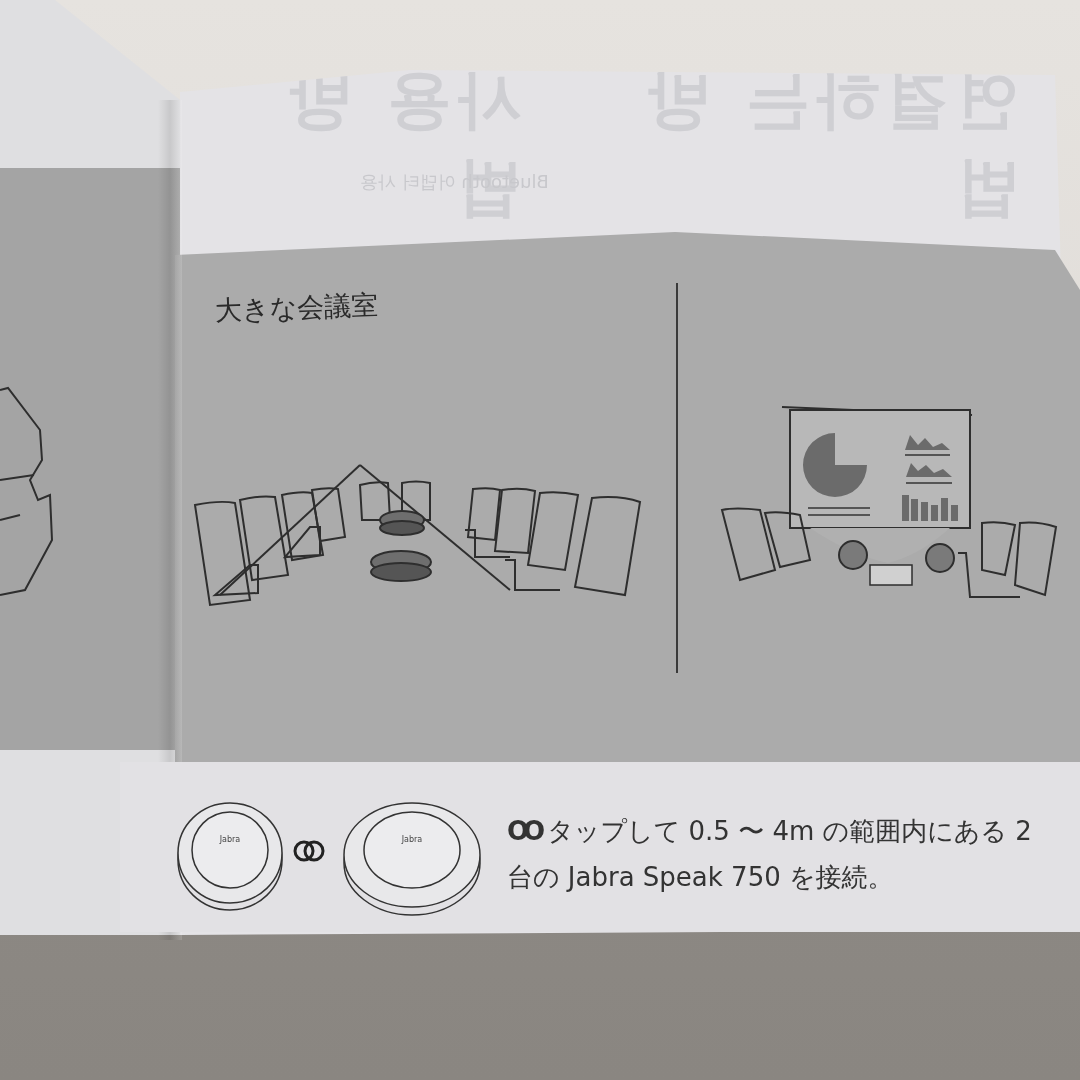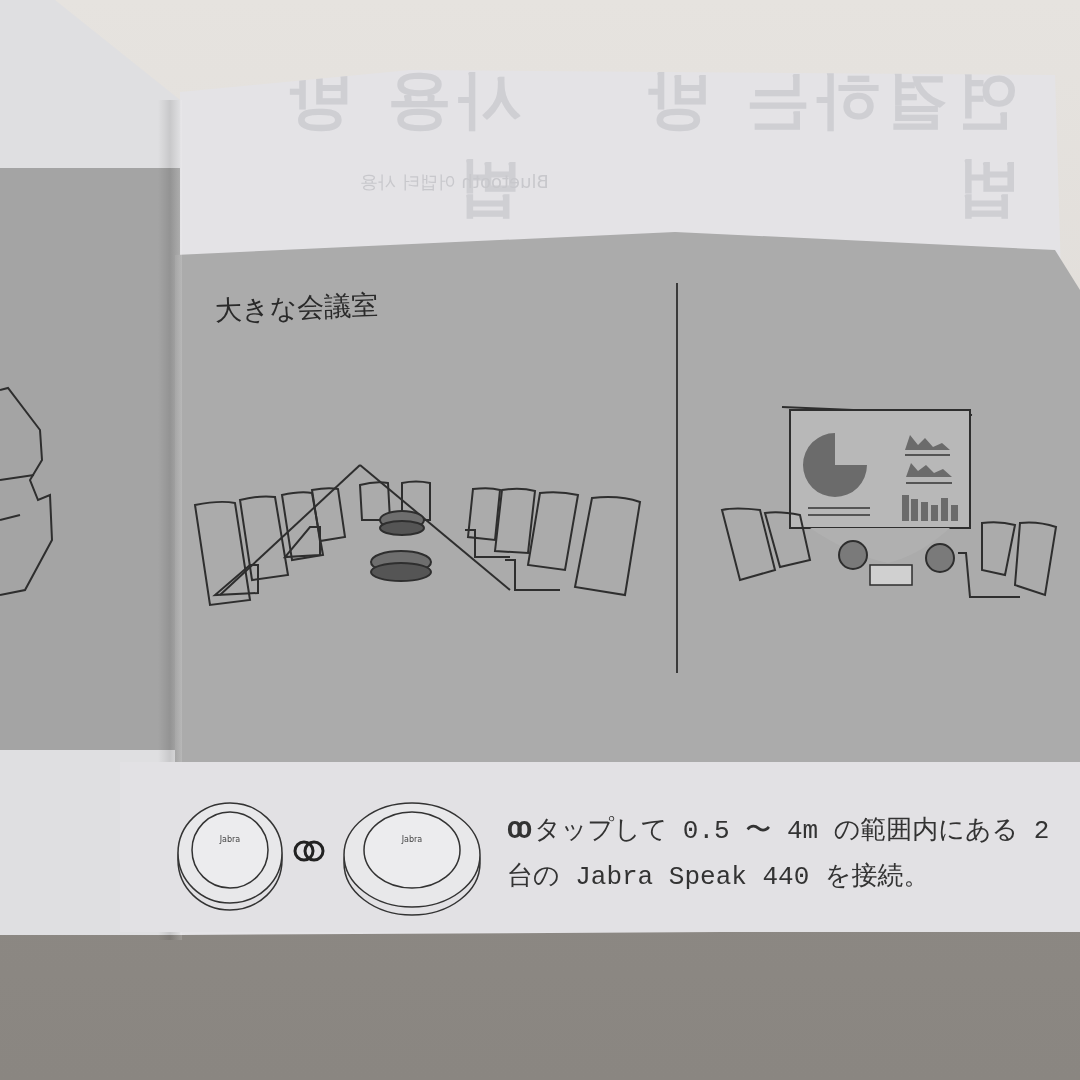--- a/index.html
+++ b/index.html
@@ -55,21 +55,21 @@
     .label-big {
       position: absolute; font-size: 27px; color: #2a2a2a; font-family: "DejaVu Sans", sans-serif;
     }
     .label-left { left: 215px; top: 290px; transform: rotate(-2deg); }
     .label-right { left: 725px; top: 285px; }
     .footer-strip {
       position: absolute; left: 120px; top: 762px; width: 960px; height: 170px; background: #e2e1e4;
     }
     .caption {
       position: absolute; left: 507px; top: 808px; width: 560px;
-      font-size: 26px; line-height: 46px; color: #333; font-family: Liberation Mono, monospace;
+      font-size: 26px; line-height: 46px; color: #333;
     }
     .caption .line { display: block; white-space: nowrap; }
     .link-glyph { font-weight: bold; letter-spacing: -6px; margin-right: 8px; }
     svg { position: absolute; overflow: visible; }
   </style>
 </head>
 <body>
 
 <div class="scene">
   <div class="table-bg"></div>
@@ -183,15 +183,15 @@
     <ellipse cx="75" cy="68" rx="68" ry="52" fill="none" stroke="#333" stroke-width="1.5"></ellipse>
     <ellipse cx="75" cy="60" rx="68" ry="52" fill="#e8e8ea" stroke="#333" stroke-width="1.5"></ellipse>
     <ellipse cx="75" cy="55" rx="48" ry="38" fill="#ececee" stroke="#333" stroke-width="1.5"></ellipse>
     <text x="75" y="47" font-size="8" text-anchor="middle" fill="#444" font-family="DejaVu Sans, sans-serif">Jabra</text>
   </svg>
 
   <div class="caption">
     <span class="line">
       <span class="link-glyph">OO</span><span>タップして 0.5 〜 4m の範囲内にある 2</span>
     </span>
-    <span class="line">台の Jabra Speak 440 を接続。</span>
+    <span class="line">台の Jabra Speak 750 を接続。</span>
   </div>
 </div>
 
 </body></html>

